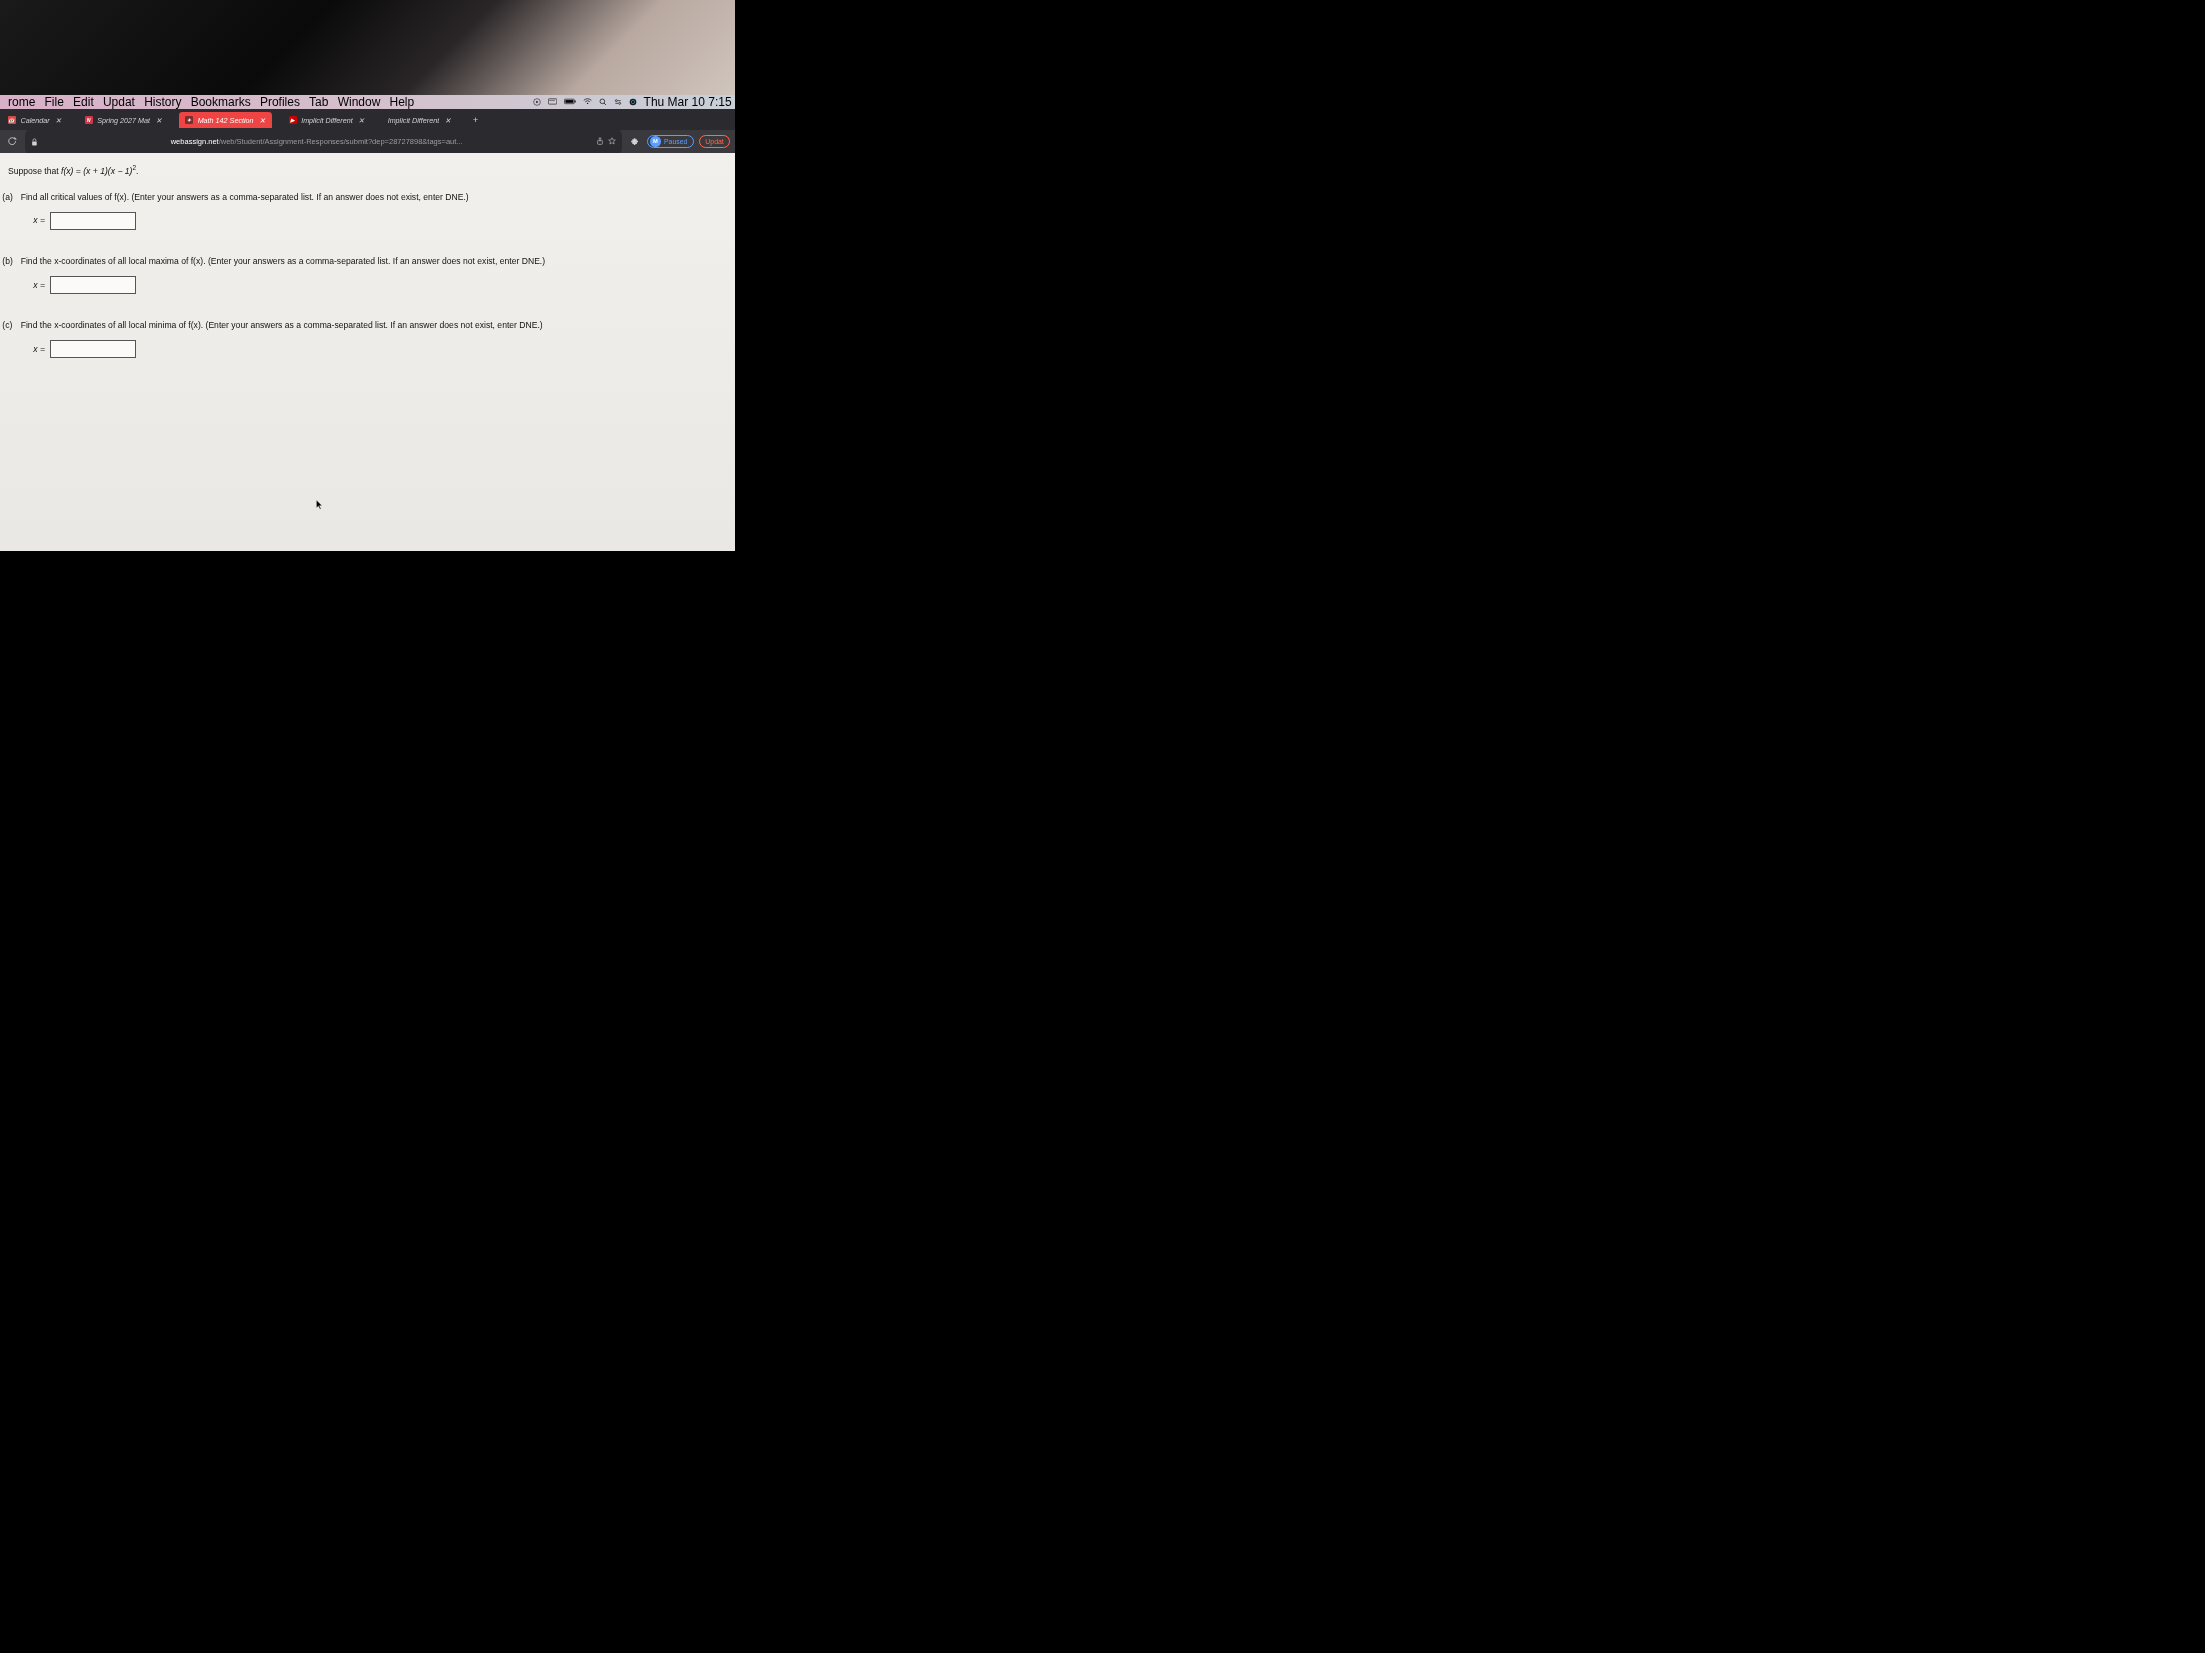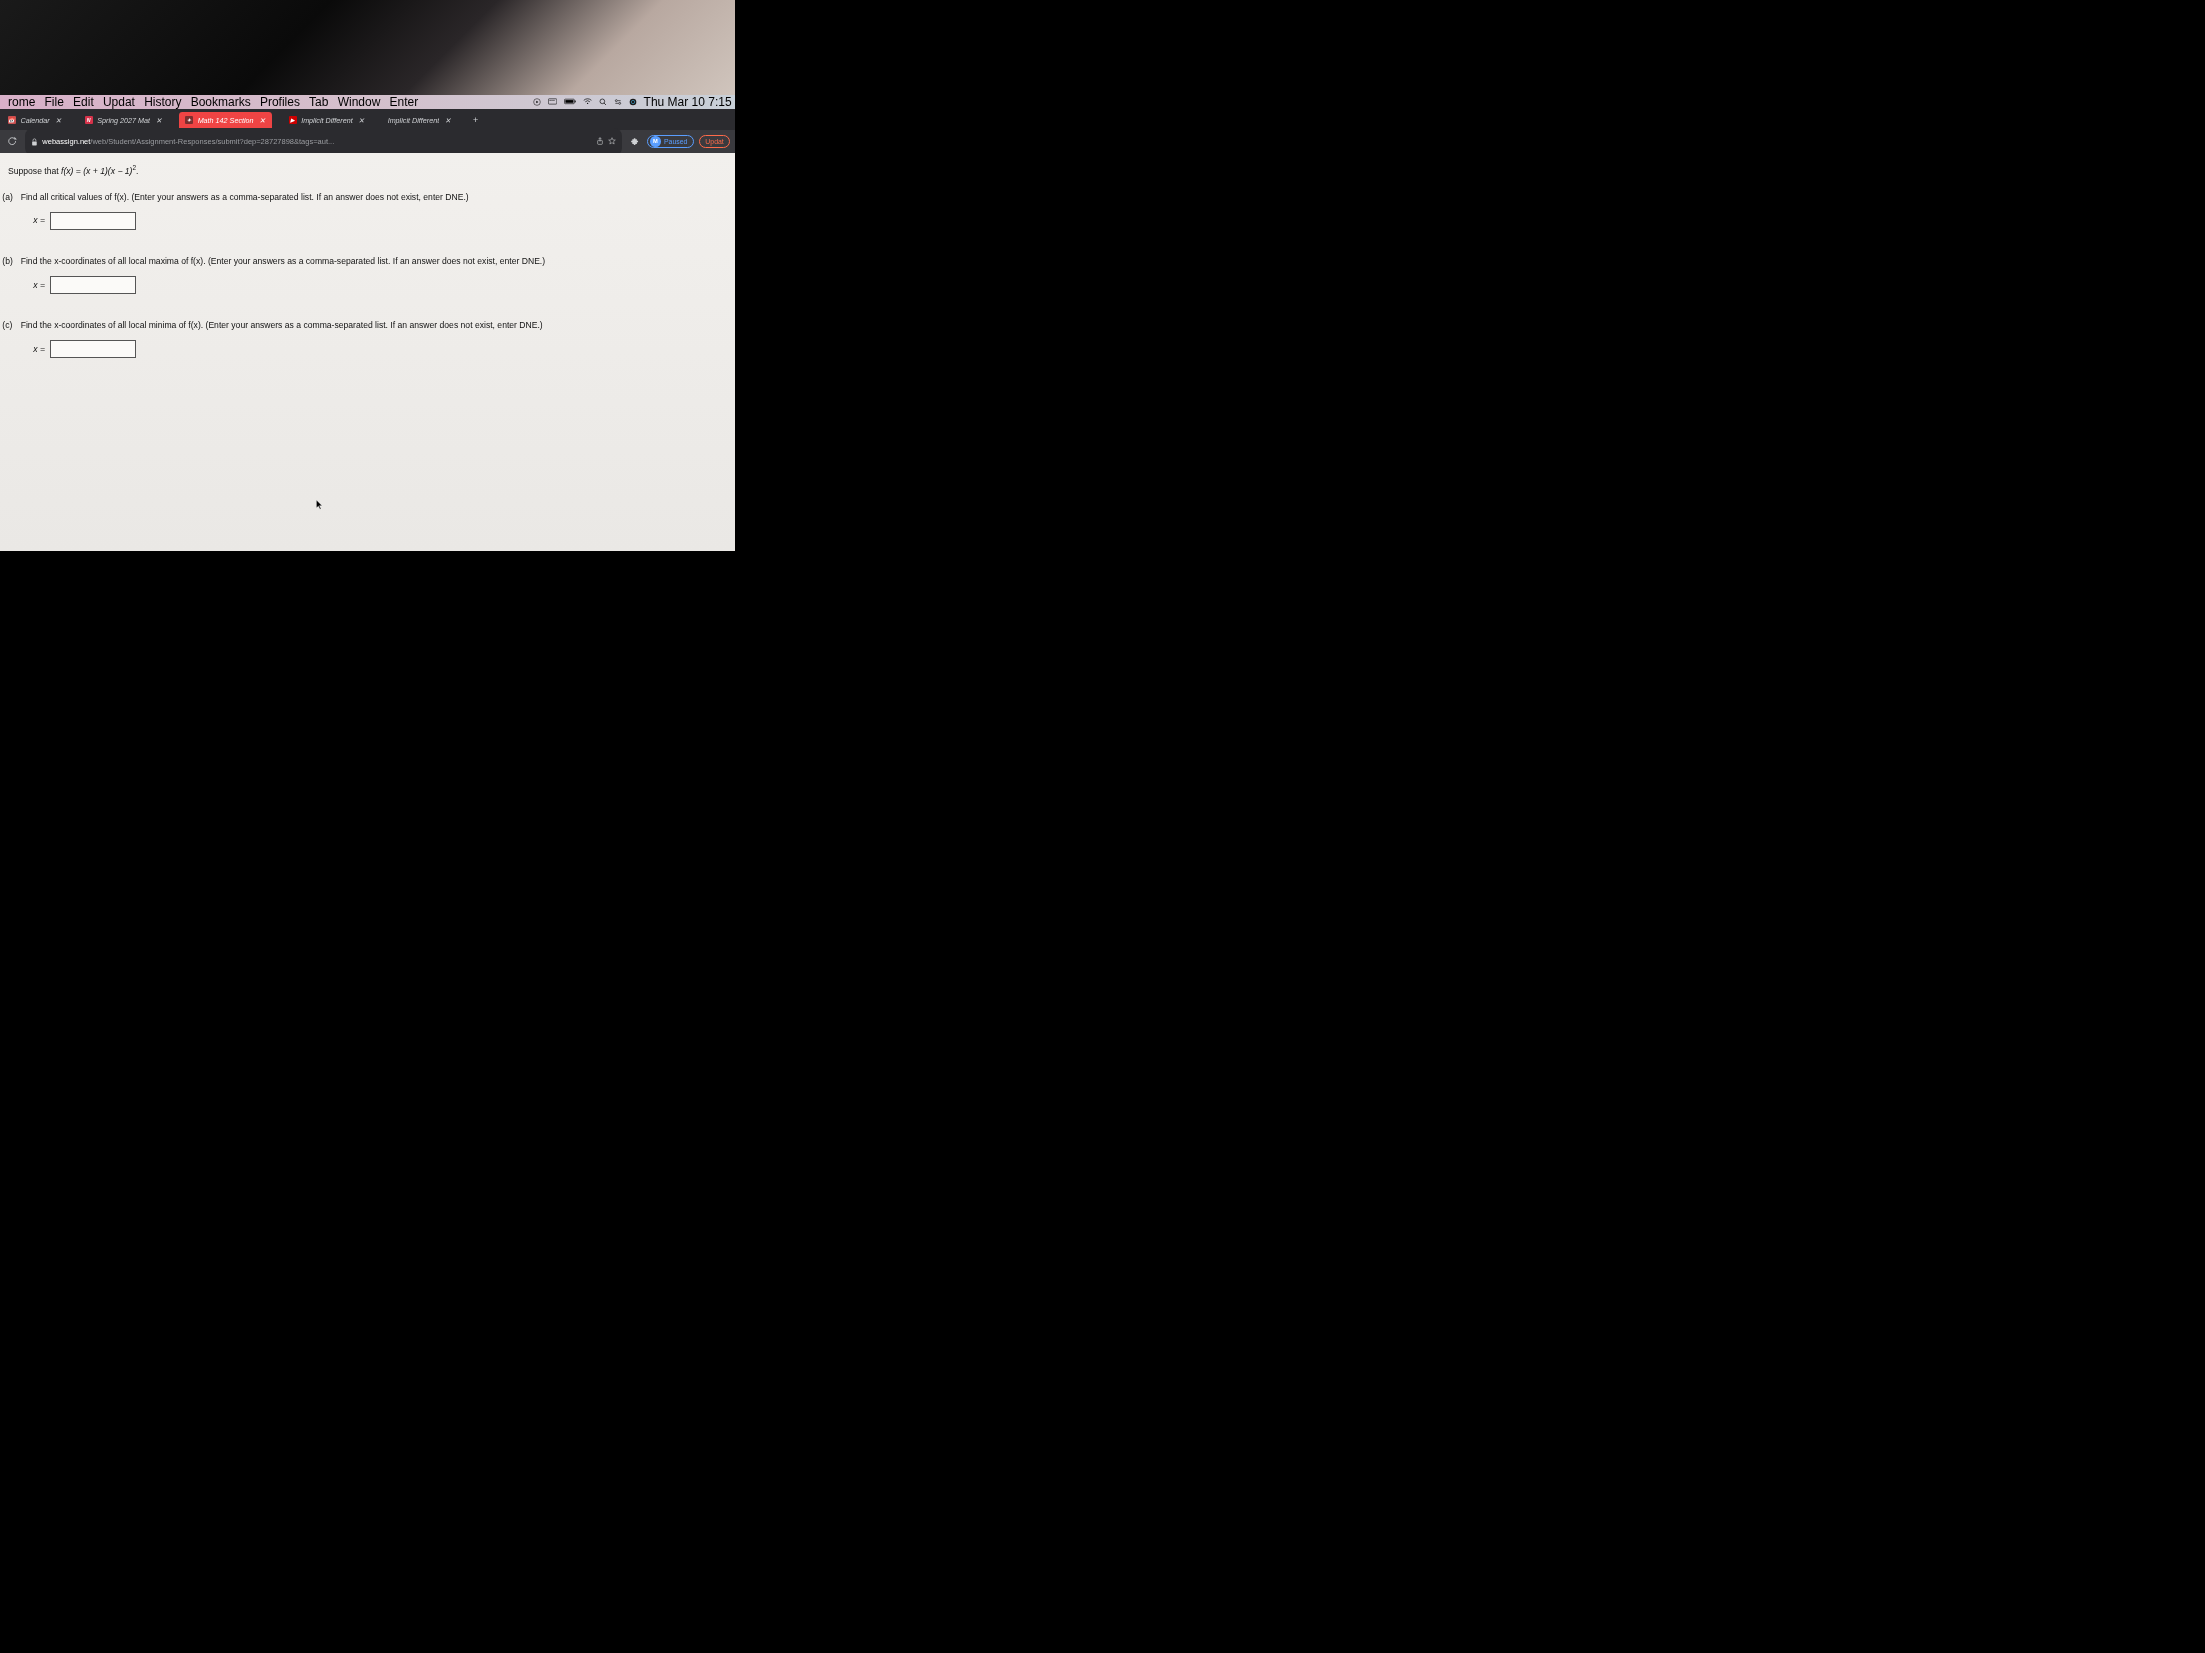--- a/index.html
+++ b/index.html
@@ -104,20 +104,21 @@
       height: 28px;
       background: #2b2b2f;
       border-radius: 8px;
       display: flex;
       align-items: center;
       padding: 0 5.7px;
       color: #cfd1d4;
       font-size: 7.5px;
       gap: 4.6px;
       overflow: hidden;
+      text-align: center;
     }
     .urlbox .lock { display: inline-flex; }
     .urlbox .url-text { flex: 1; white-space: nowrap; overflow: hidden; text-overflow: ellipsis; }
     .urlbox .url-text .host { color: #fff; }
     .urlbox .url-text .path { color: #9a9ca0; }
     .account-chip {
       height: 13.8px;
       border: 0.6px solid #5a9eff;
       border-radius: 6.9px;
       display: inline-flex;
@@ -181,21 +182,21 @@
 <div class="menubar">
   <span class="menu-item">rome</span>
   <span class="menu-item">File</span>
   <span class="menu-item">Edit</span>
   <span class="menu-item">Updat</span>
   <span class="menu-item">History</span>
   <span class="menu-item">Bookmarks</span>
   <span class="menu-item">Profiles</span>
   <span class="menu-item">Tab</span>
   <span class="menu-item">Window</span>
-  <span class="menu-item">Enter</span>
+  <span class="menu-item">Help</span>
   <span class="spacer"></span>
   <span class="status-icon">
     <svg width="8" height="8" viewBox="0 0 24 24">
         <circle cx="12" cy="12" r="10" fill="none" stroke="#000" stroke-width="1.5"></circle>
         <polygon points="10,8 16,12 10,16" fill="#000"></polygon>
       </svg>
   </span>
   <span class="status-icon">
     <svg width="9.2" height="6.9" viewBox="0 0 24 16">
         <rect x="1" y="1" width="22" height="14" rx="2" fill="none" stroke="#000" stroke-width="1.5"></rect>

